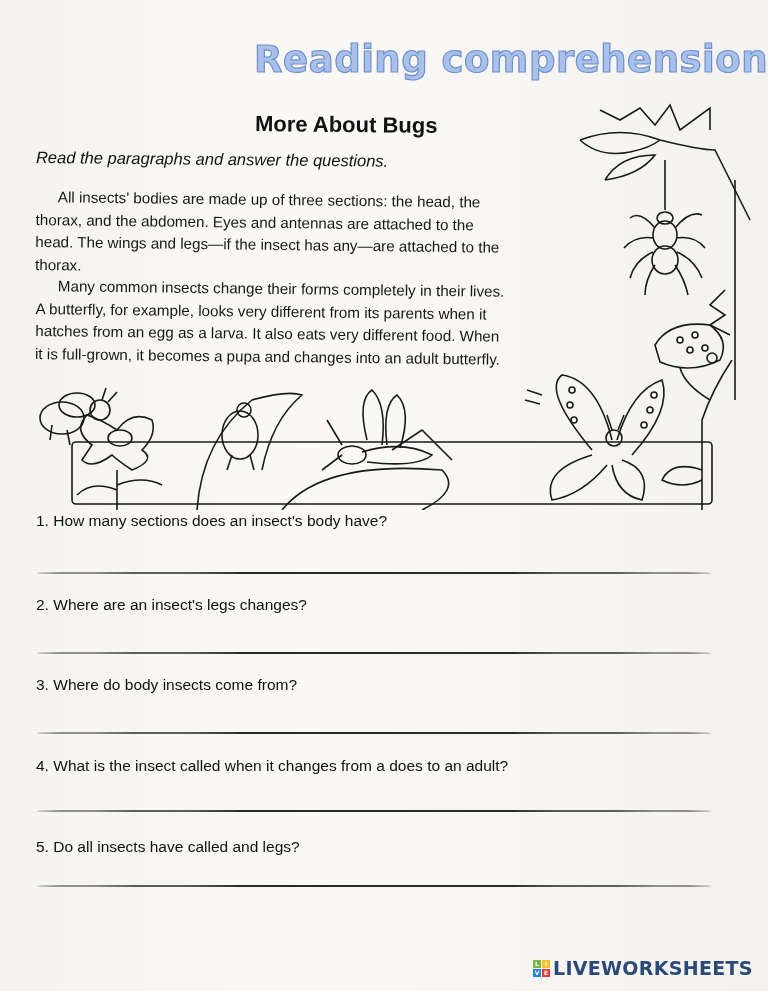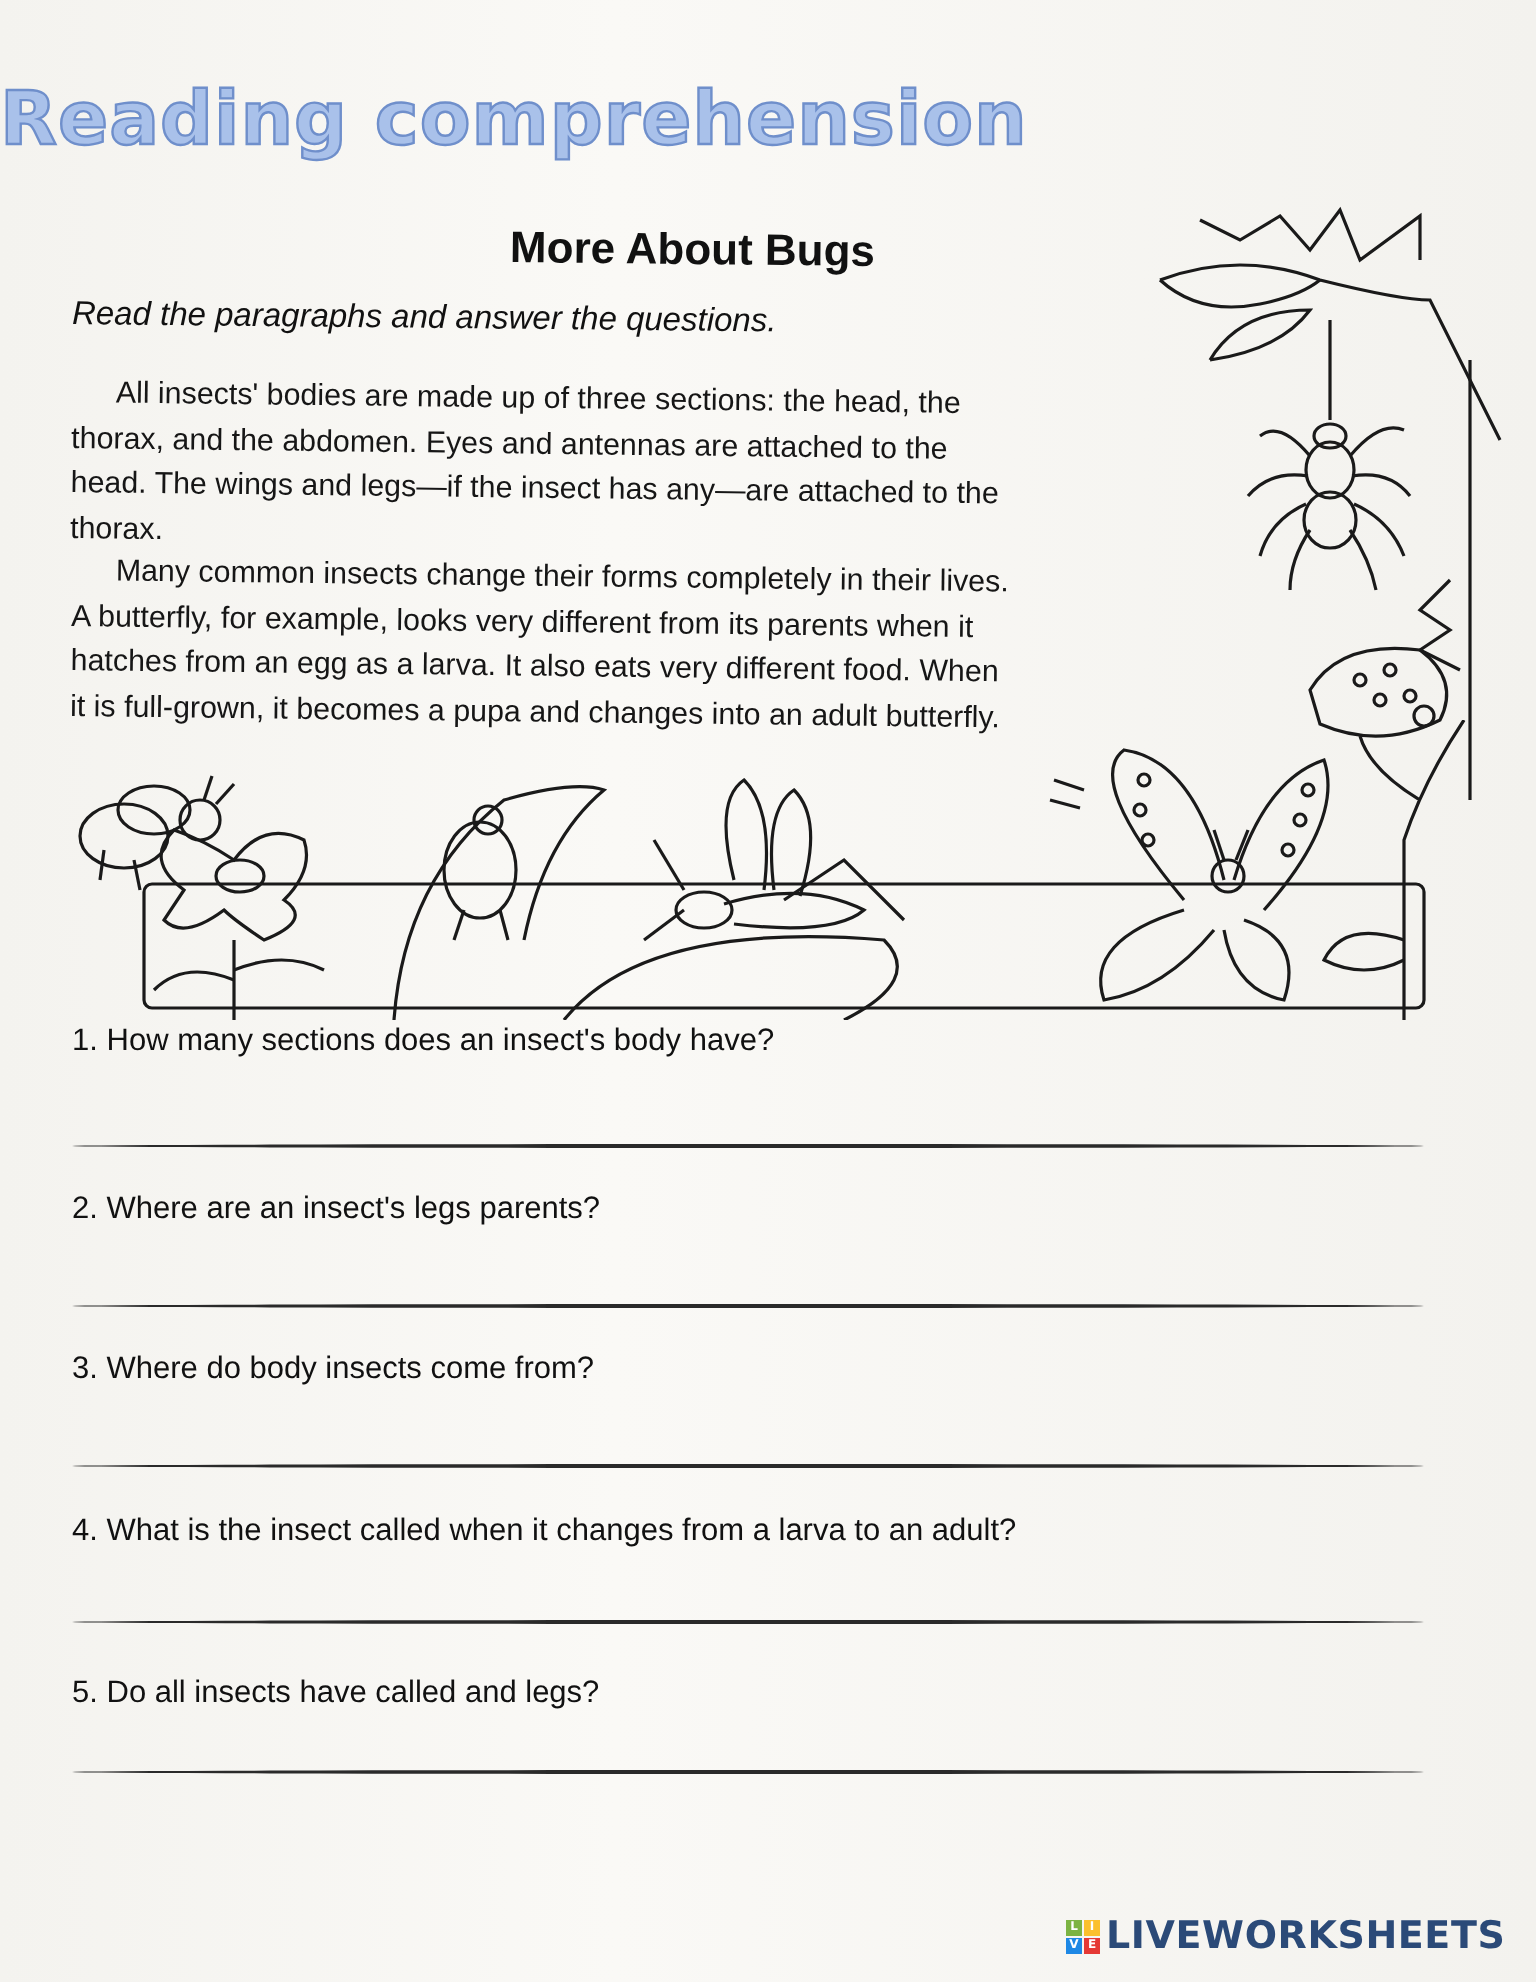--- a/index.html
+++ b/index.html
@@ -9,21 +9,21 @@
     font-family: "DejaVu Sans", sans-serif;
     color: #1a1a1a;
     position: relative;
   }
   .page-bg {
     position: absolute; left: 0; top: 0; width: 768px; height: 991px;
     background: linear-gradient(90deg, #f4f3ef 0%, #faf9f6 40%, #f3f2ee 100%);
   }
   .banner-title {
     position: absolute; left: 0; width: 768px; top: 38px;
-    text-align: left;
+    text-align: right;
     font-family: "DejaVu Sans", sans-serif;
     font-weight: bold; font-size: 37px; letter-spacing: 0.5px;
     color: #a9c1ea;
     -webkit-text-stroke: 1.2px #6f8fcb;
   }
   .ws-title {
     position: absolute; left: 255px; top: 112px;
     font-family: "Liberation Sans", sans-serif;
     font-weight: bold; font-size: 22px; color: #111;
     transform: rotate(0.6deg);
@@ -195,33 +195,33 @@
 </svg>
 
 <div class="question" style="top:512px;">
   <span>1.</span>
   <span>How many sections does an insect's body have?</span>
 </div>
 <div class="answer-line" style="top:572px;"></div>
 
 <div class="question" style="top:596px;">
   <span>2.</span>
-  <span>Where are an insect's legs parents?</span>
+  <span>Where are an insect's legs changes?</span>
 </div>
 <div class="answer-line" style="top:652px;"></div>
 
 <div class="question" style="top:676px;">
   <span>3.</span>
   <span>Where do body insects come from?</span>
 </div>
 <div class="answer-line" style="top:732px;"></div>
 
 <div class="question" style="top:757px;">
   <span>4.</span>
-  <span>What is the insect called when it changes from a larva to an adult?</span>
+  <span>What is the insect called when it changes from a does to an adult?</span>
 </div>
 <div class="answer-line" style="top:810px;"></div>
 
 <div class="question" style="top:838px;">
   <span>5.</span>
   <span>Do all insects have called and legs?</span>
 </div>
 <div class="answer-line" style="top:885px;"></div>
 
 <div class="logo">

